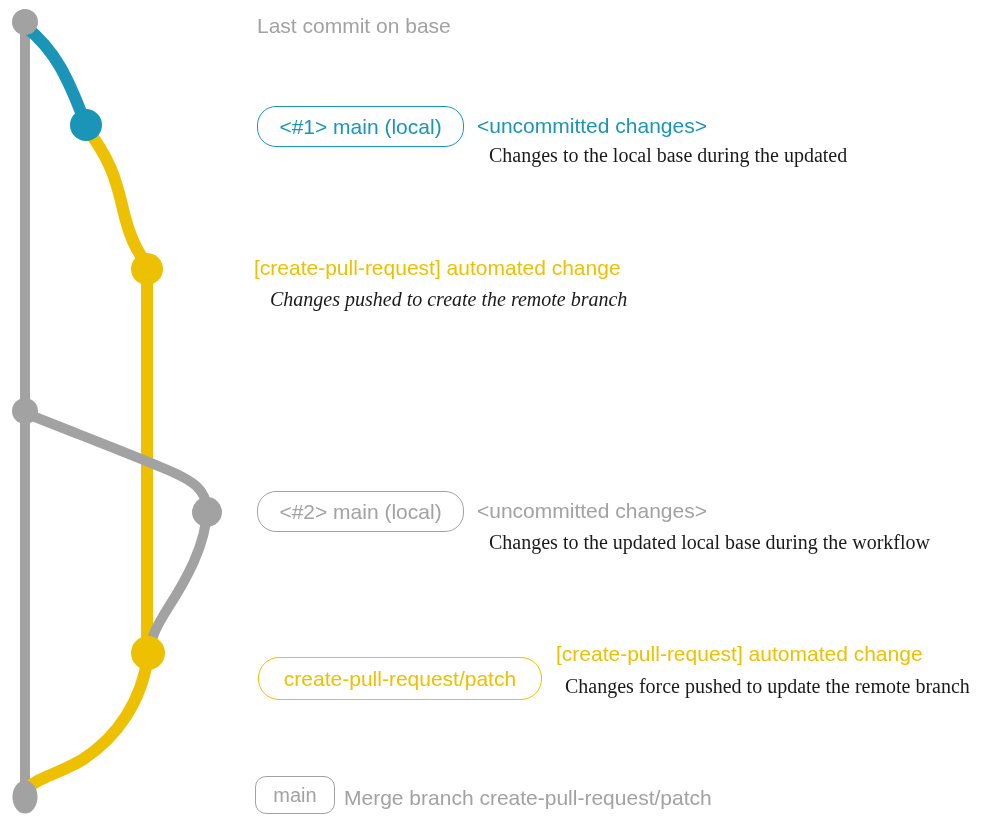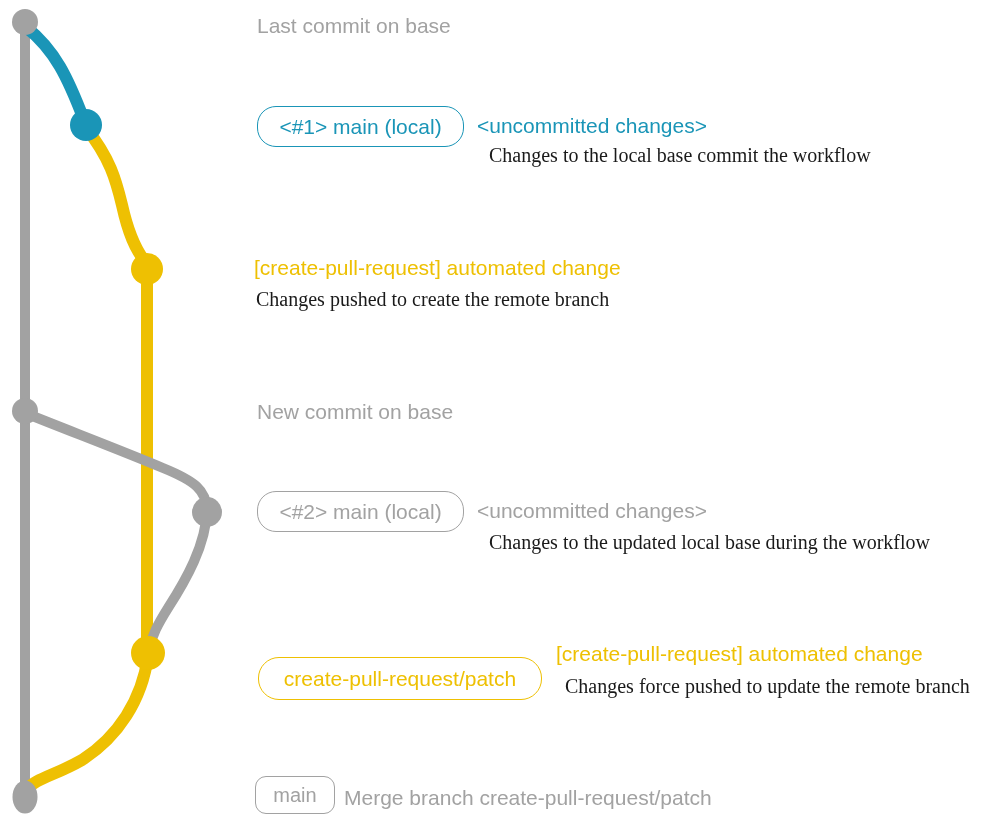--- a/index.html
+++ b/index.html
@@ -83,26 +83,25 @@
     <circle cx="148" cy="653" r="17" class="fill-yellow"></circle>
     <ellipse cx="25" cy="797" rx="12.5" ry="16.5" class="fill-gray"></ellipse>
   </svg>
 
   <div class="ann gray" style="left:257px; top:13px;">Last commit on base</div>
 
   <div class="badge blue" style="left:257px; top:106px; width:207px; height:41px; border-radius:19px;">
     <span>&lt;#1&gt; main (local)</span>
   </div>
   <div class="ann blue" style="left:477px; top:113px;">&lt;uncommitted changes&gt;</div>
-  <div class="desc" style="left:489px; top:144px;">Changes to the local base commit the workflow</div>
+  <div class="desc" style="left:489px; top:144px;">Changes to the local base during the updated</div>
 
   <div class="ann yellow" style="left:254px; top:255px;">[create-pull-request] automated change</div>
-  <div class="desc" style="left:256px; top:288px;">Changes pushed to create the remote branch</div>
+  <div class="desc" style="left:270px; top:288px;font-style:italic;">Changes pushed to create the remote branch</div>
 
-  <div class="ann gray" style="left:257px; top:399px;">New commit on base</div>
 
   <div class="badge gray" style="left:257px; top:491px; width:207px; height:41px; border-radius:19px;justify-content:center;">
     <span class="gray">&lt;#2&gt; main (local)</span>
   </div>
   <div class="ann gray" style="left:477px; top:498px;">&lt;uncommitted changes&gt;</div>
   <div class="desc" style="left:489px; top:531px;">Changes to the updated local base during the workflow</div>
 
   <div class="badge yellow" style="left:258px; top:633px; width:284px; height:43px; border-radius:21px;">
     <span class="yellow">create-pull-request/patch</span>
   </div>

